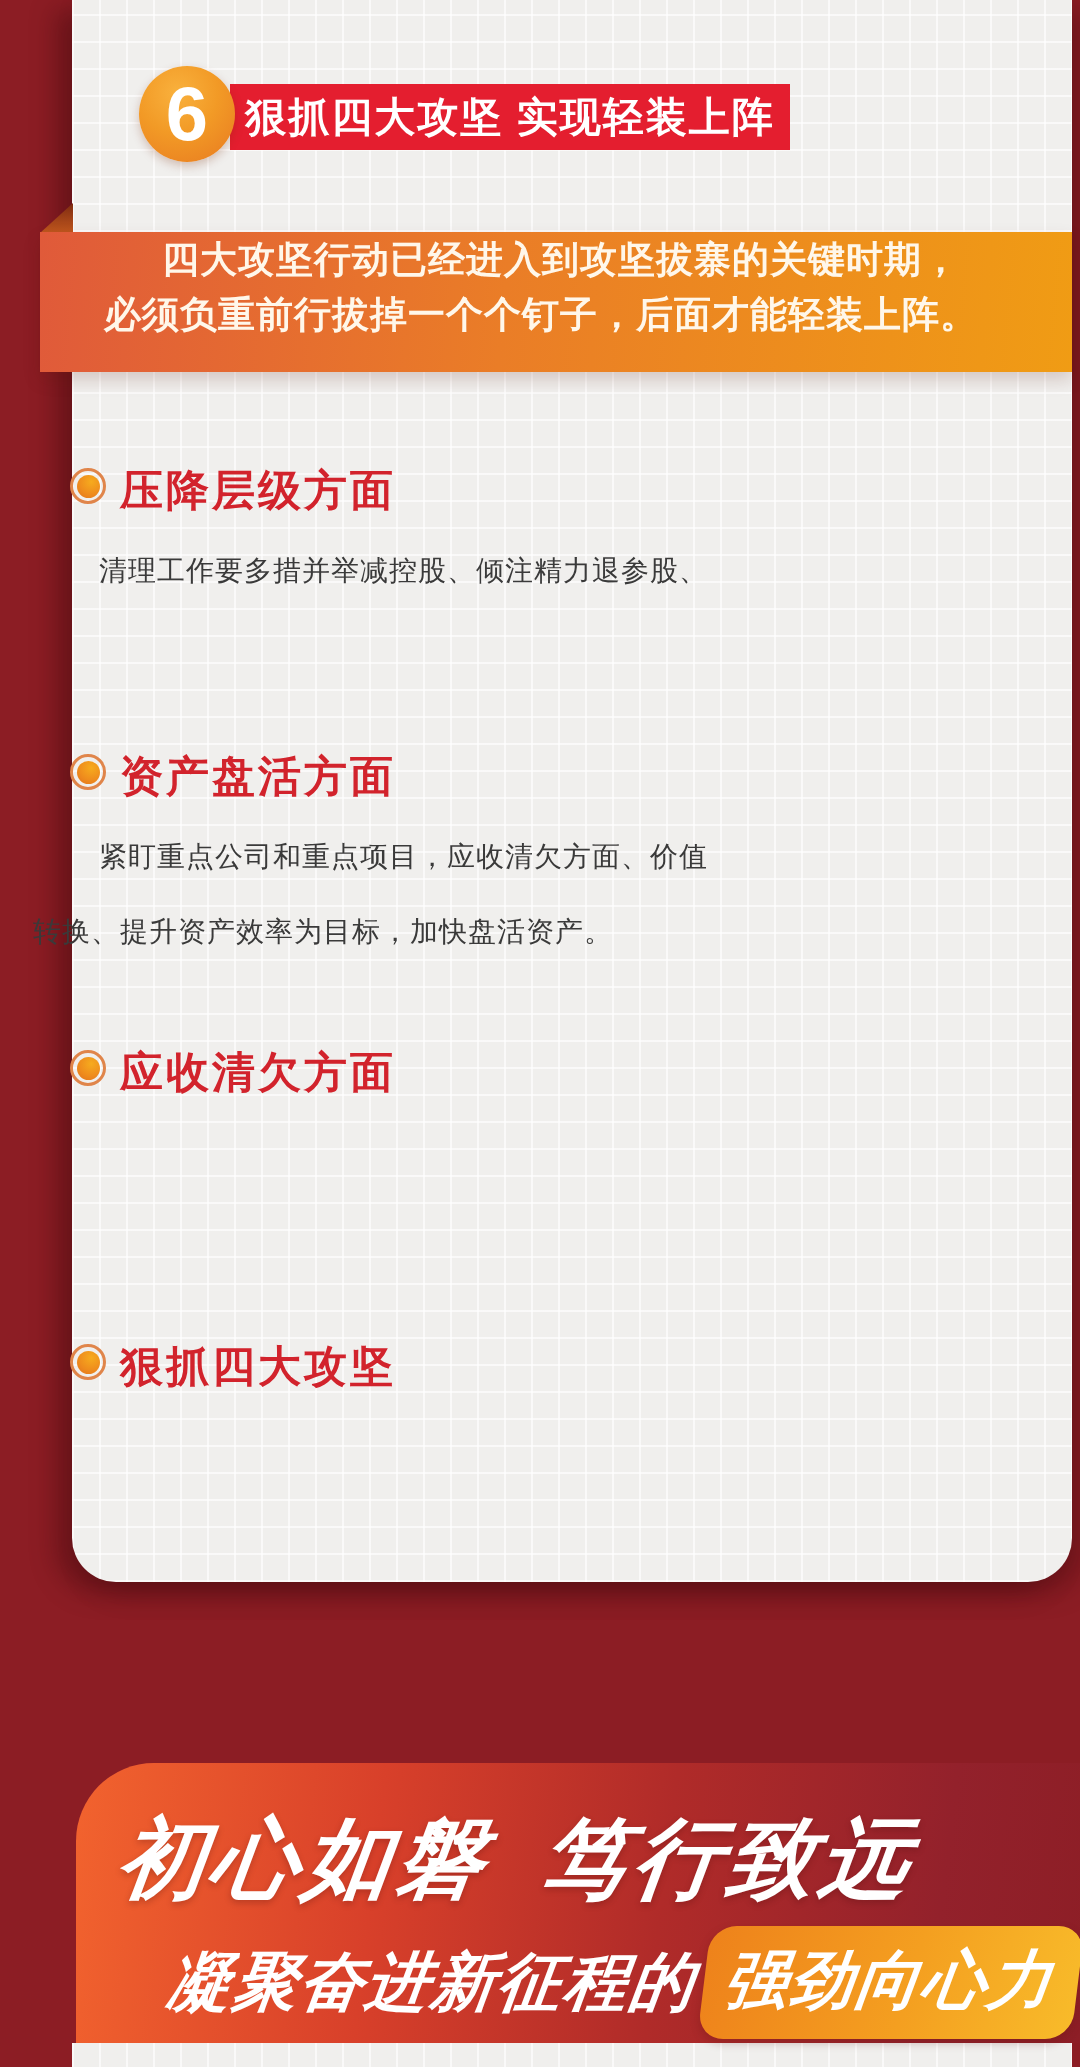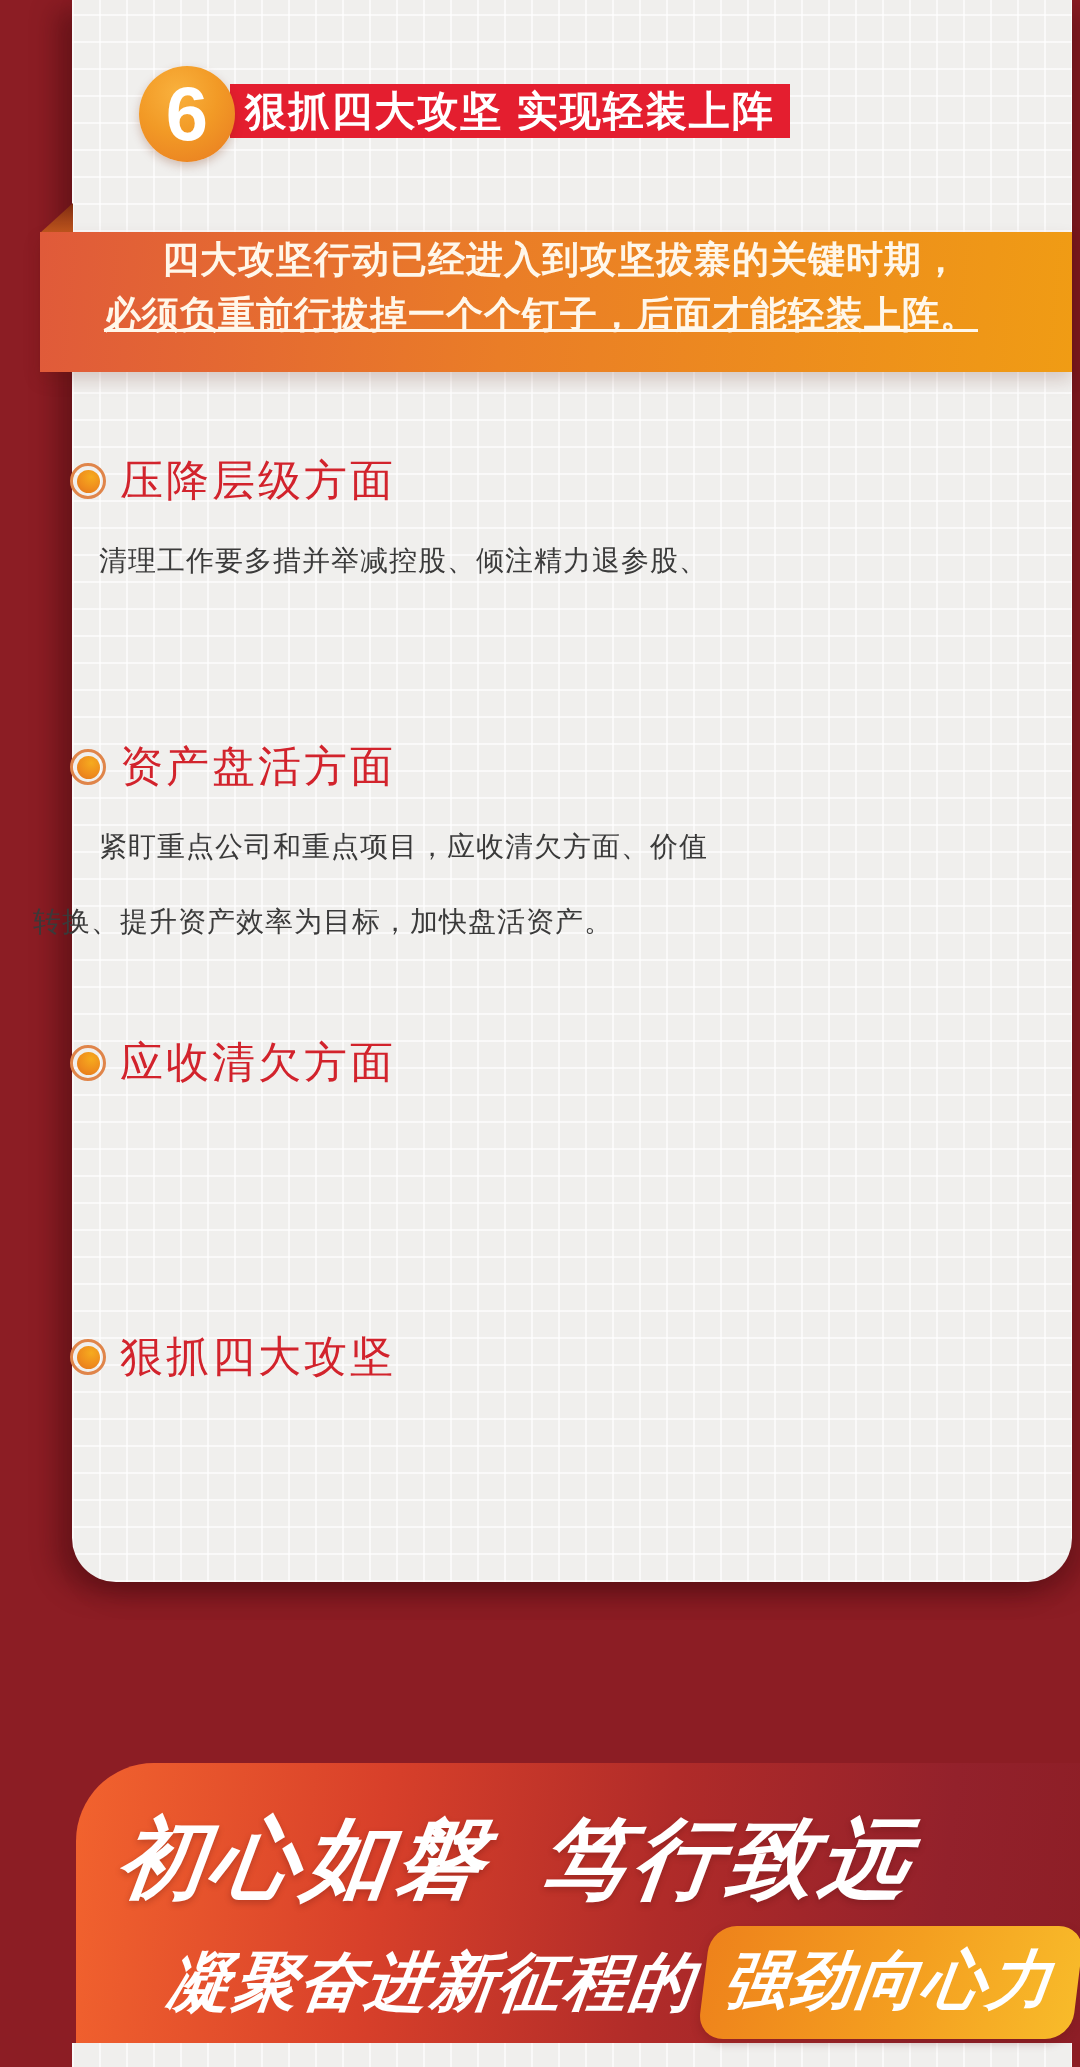--- a/index.html
+++ b/index.html
@@ -21,21 +21,21 @@
   
   .badge{
     position:absolute;left:139px;top:66px;width:96px;height:96px;border-radius:50%;
     background:radial-gradient(circle at 40% 28%, #f9b13d 0%, #f29a26 45%, #e87a20 100%);
     display:flex;align-items:center;justify-content:center;z-index:5;
     box-shadow:0 4px 10px rgba(120,40,0,.25);
   }
   .badge-num{font-size:76px;font-weight:800;color:#ffffff;line-height:1;}
   
   .title-bar{
-    position:absolute;left:230px;top:84px;width:560px;height:54px;z-index:4;
+    position:absolute;left:230px;top:84px;width:560px;height:66px;z-index:4;
     background:#e41e2f;display:flex;align-items:center;justify-content:center;
   }
   .title-bar span{
     font-size:41px;font-weight:700;color:#ffffff;letter-spacing:2px;white-space:nowrap;
   }
   
   .ribbon-fold{
     position:absolute;left:40px;top:203px;width:33px;height:30px;z-index:2;
     background:linear-gradient(180deg,#7d2a10,#c1571e);
     clip-path:polygon(0 100%, 100% 0, 100% 100%);
@@ -44,35 +44,35 @@
     position:absolute;left:40px;top:232px;width:1032px;height:140px;z-index:3;
     background:linear-gradient(95deg,#e05a3a 0%, #ea7d27 45%, #f09c14 100%);
     box-sizing:border-box;
     box-shadow:0 8px 16px rgba(90,20,10,.18);
   }
   .ribbon .rline{
     display:block;font-size:37px;line-height:55px;font-weight:700;
     color:#fff7ea;letter-spacing:1px;white-space:nowrap;
   }
   .ribbon .r1{padding-left:122px;}
-  .ribbon .r2{padding-left:64px;text-decoration:underline;}
+  .ribbon .r2{padding-left:64px;}
   
   .section{position:absolute;left:0;right:0;}
   .sec-head{display:flex;align-items:center;padding-left:70px;}
   .bullet{
     width:30px;height:30px;border:3px solid #e0854a;border-radius:50%;
     display:flex;align-items:center;justify-content:center;flex:0 0 auto;
   }
   .bullet-inner{
     width:23px;height:23px;border-radius:50%;
     background:radial-gradient(circle at 62% 30%, #f6ab1e 0%, #ef8d1d 55%, #e2721d 100%);
   }
   .sec-title{
-    margin-left:14px;font-size:43px;font-weight:400;color:#d2232c;
-    letter-spacing:3px;white-space:nowrap;
+    margin-left:14px;font-size:43px;font-weight:700;color:#d2232c;
+    letter-spacing:3px;white-space:nowrap;margin-top:10px;
   }
   .sec-body{
     margin-top:13px;padding-left:33px;width:870px;
     font-size:28px;line-height:75px;color:#3a3a3a;font-weight:500;letter-spacing:1px;
   }
   .sec-body .bl{display:block;white-space:nowrap;}
   .sec-body .b1{text-indent:66px;}
   .s1{top:452px;} .s2{top:738px;} .s3{top:1034px;} .s4{top:1328px;}
   
   .footer-banner{

